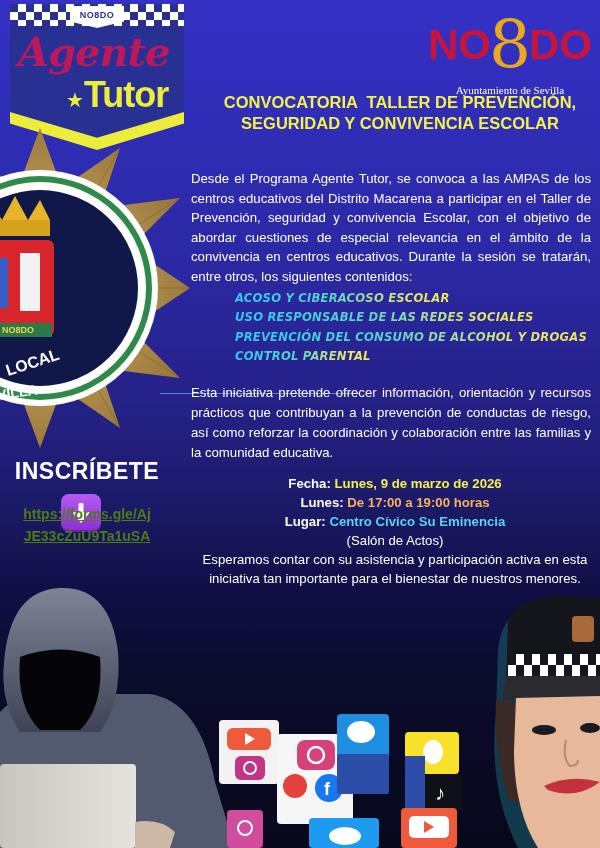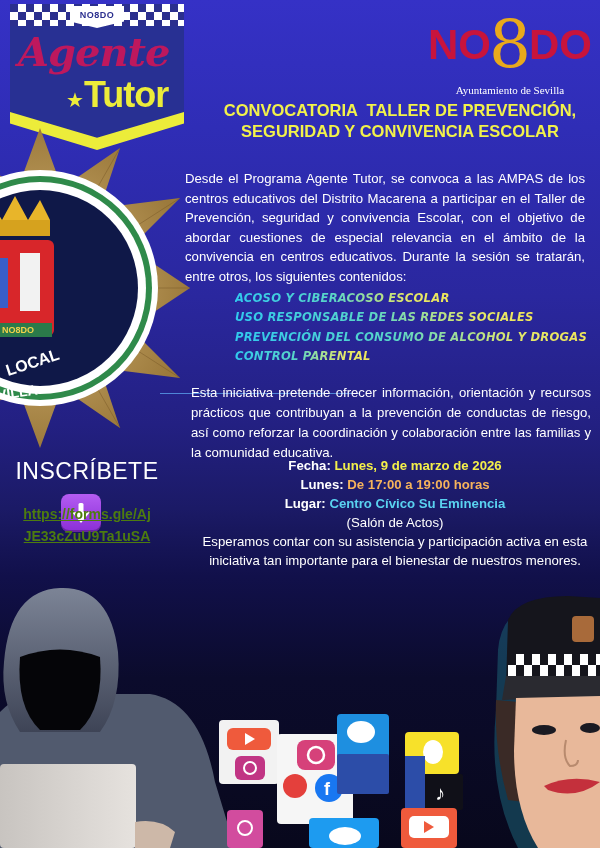--- a/index.html
+++ b/index.html
@@ -63,60 +63,60 @@
     color: #e9a91c; font-family: "DejaVu Serif", serif; font-weight: normal;
     font-size: 66px; display: inline-block; vertical-align: -8px; margin: 0 -2px;
   }
   .logo-nodo .caption {
     font-family: "Liberation Serif", serif; font-size: 11px; color: #ffffff;
     margin-top: 6px;
   }
 
   
   .title {
-    left: 200px; top: 100px; width: 400px; text-align: center;
+    left: 200px; top: 92px; width: 400px; text-align: center;
     font-family: "Liberation Sans", sans-serif; font-weight: bold;
     font-size: 16.5px; line-height: 21px; color: #f2f24a;
   }
 
   
   .intro {
-    left: 185px; top: 169px; width: 400px;
+    left: 191px; top: 169px; width: 400px;
     font-size: 13.2px; line-height: 19.5px; text-align: justify;
   }
   .topics { left: 191px; top: 289px; width: 400px; }
   .topic {
     font-family: "DejaVu Sans", sans-serif; font-weight: bold; font-style: italic;
     font-size: 11.6px; line-height: 19.3px; letter-spacing: 0.2px;
     background: linear-gradient(90deg, #31c9ee 0%, #59d5c8 45%, #e2e86a 80%, #f0e65a 100%);
     -webkit-background-clip: text; background-clip: text; color: transparent;
     width: max-content;
     margin-left: 44px;
   }
   .divider-line {
     left: 160px; top: 393px; width: 200px; height: 1px; background: #4f86d8;
   }
   .closing {
     left: 191px; top: 383px; width: 400px;
     font-size: 13.2px; line-height: 20px; text-align: justify;
   }
   .event {
-    left: 195px; top: 456px; width: 400px; text-align: center;
+    left: 195px; top: 474px; width: 400px; text-align: center;
     font-size: 13.2px; line-height: 19px;
   }
   .event b { font-weight: bold; }
   .val-fecha { color: #f4f04a; font-weight: bold; }
   .val-hora  { color: #f6b35b; font-weight: bold; }
   .val-lugar { color: #5ad2f0; font-weight: bold; }
 
   
   .badge { left: -110px; top: 128px; width: 300px; height: 320px; }
   .inscribete {
     left: 6px; top: 458px; width: 162px; text-align: center;
-    font-family: "Liberation Sans", sans-serif; font-weight: normal; font-size: 23px;
+    font-family: "Liberation Sans", sans-serif; font-weight: bold; font-size: 23px;
     color: #ffffff; letter-spacing: 0.5px;
   }
   .dl-button {
     left: 61px; top: 494px; width: 40px; height: 38px; border-radius: 8px;
     background: linear-gradient(180deg, #b45cf2 0%, #8a2ed6 100%);
     display: flex; align-items: center; justify-content: center;
     box-shadow: inset 0 -2px 0 rgba(0,0,0,0.25);
   }
   .form-link {
     left: 6px; top: 503px; width: 162px; text-align: center;

